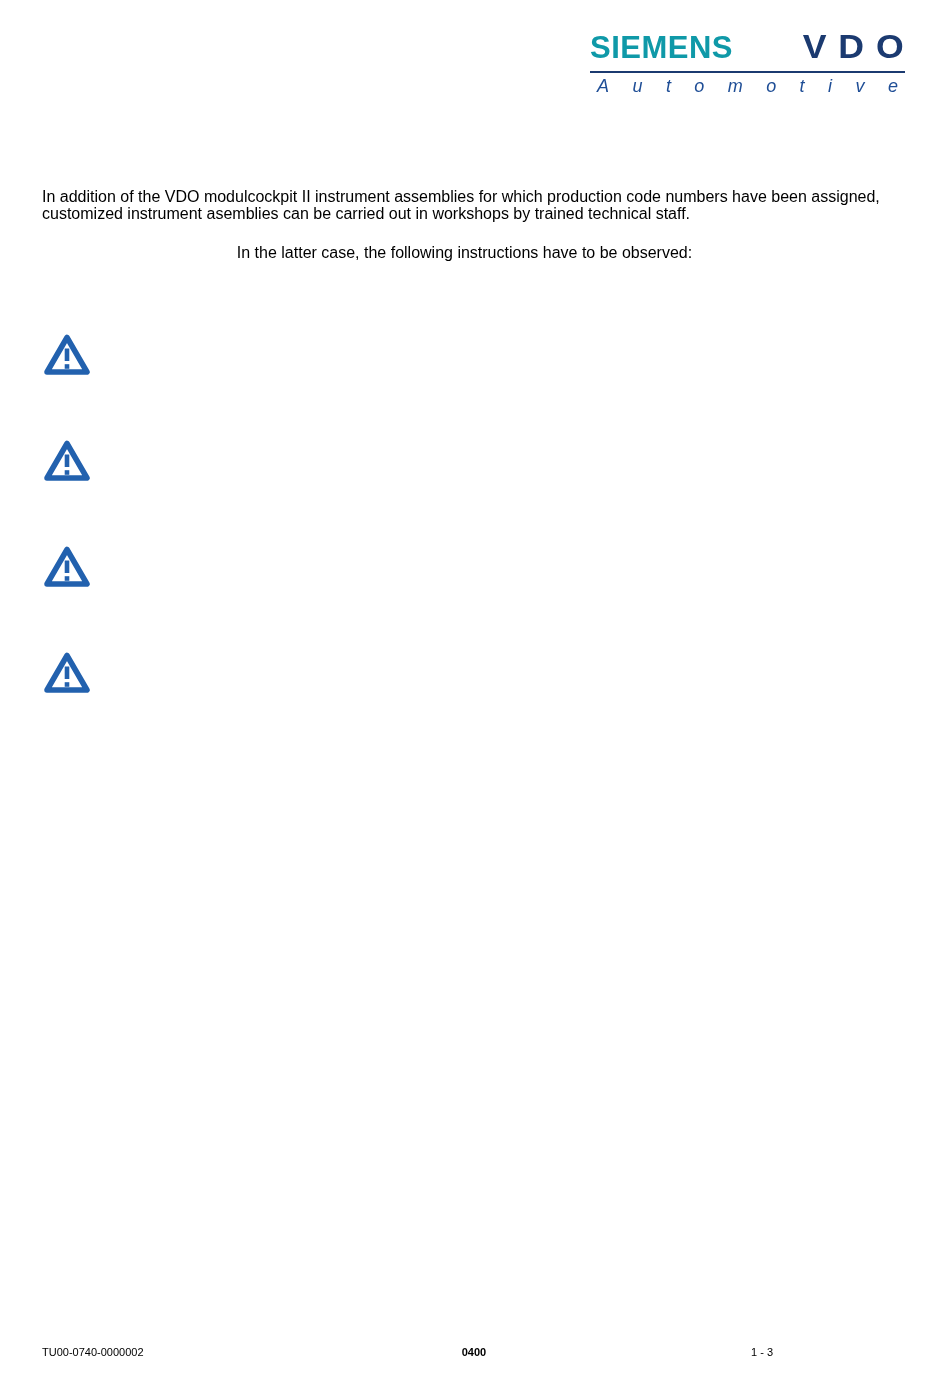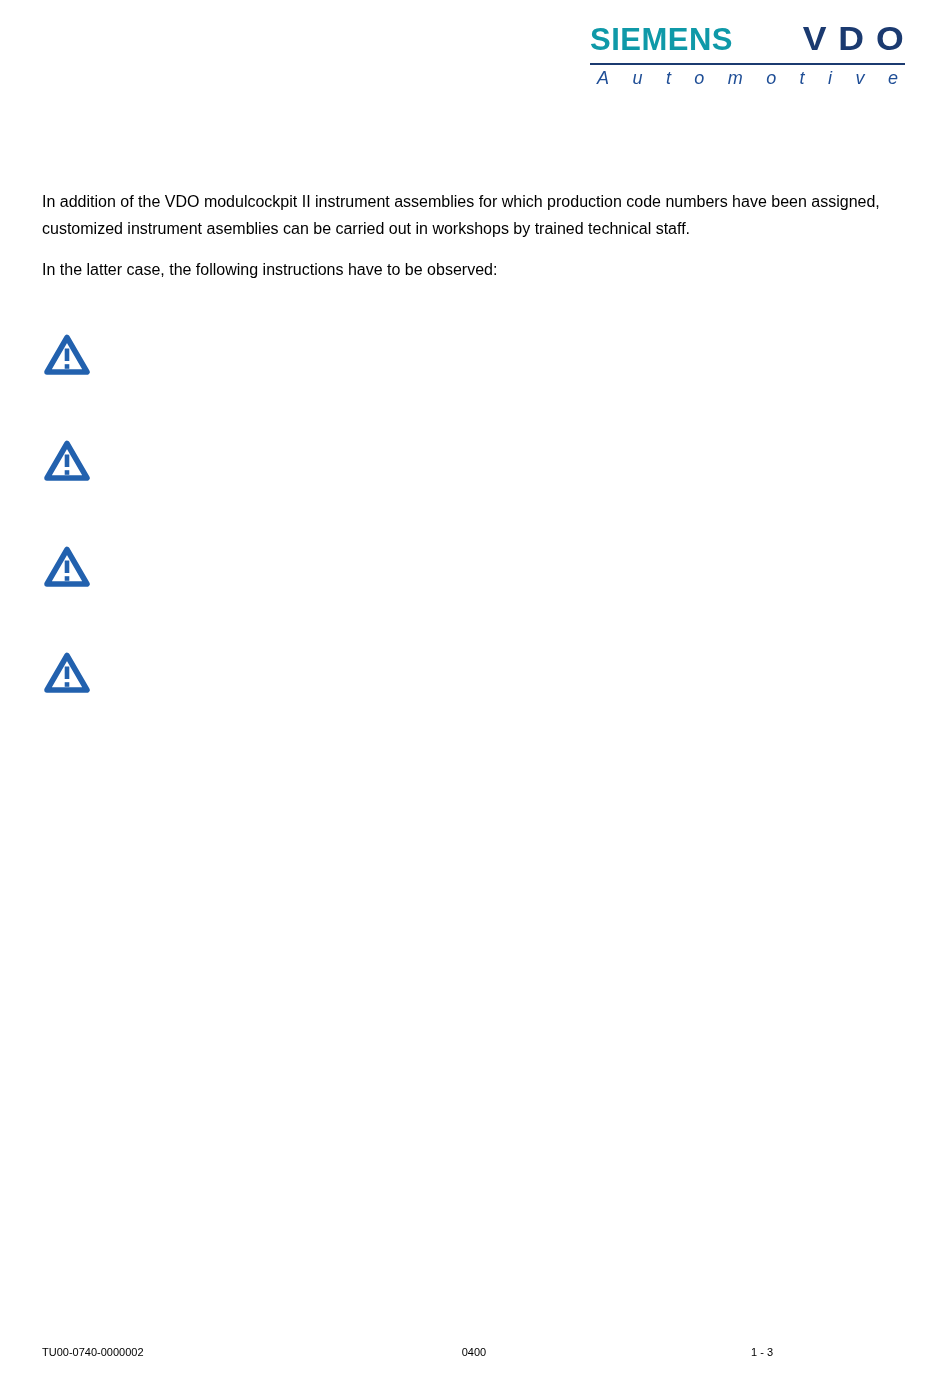--- a/index.html
+++ b/index.html
@@ -10,21 +10,21 @@
     position: relative;
     font-family: "Liberation Sans", sans-serif;
     color: var(--body-text, #000);
     overflow: hidden;
   }
 
   
   .logo-block {
     position: absolute;
     left: 590px;
-    top: 20px;
+    top: 28px;
     width: 315px;
   }
   .logo-row {
     display: flex;
     justify-content: space-between;
     align-items: baseline;
     white-space: nowrap;
   }
   .siemens {
     font-size: 31px;
@@ -56,23 +56,23 @@
     color: var(--automotive-blue, #1F4E96);
   }
 
   
   .main-text {
     position: absolute;
     left: 42px;
     top: 188px;
     width: 845px;
     font-size: 16px;
-    line-height: 27px;
+    line-height: 17px;
   }
-  .main-text p + p { margin-top: 14px; }
+  .main-text p + p { margin-top: 22px; text-align: center; }
 
   
   .warning-col {
     position: absolute;
     left: 43px;
     top: 333px;
   }
   .warning {
     width: 48px;
     height: 44px;
@@ -83,21 +83,21 @@
   
   .page-footer {
     position: absolute;
     left: 42px;
     right: 44px;
     top: 1346px;
     display: flex;
     font-size: 11px;
   }
   .page-footer .f-left   { flex: 1; text-align: left; }
-  .page-footer .f-center { flex: 1; text-align: center; }
+  .page-footer .f-center { flex: 1; text-align: center; font-weight: bold; }
   .page-footer .f-right  { flex: 1; text-align: center; }
 </style>
 </head>
 <body>
 
 <div class="page">
 
   <header class="logo-block">
     <div class="logo-row">
       <span class="siemens">SIEMENS</span>

